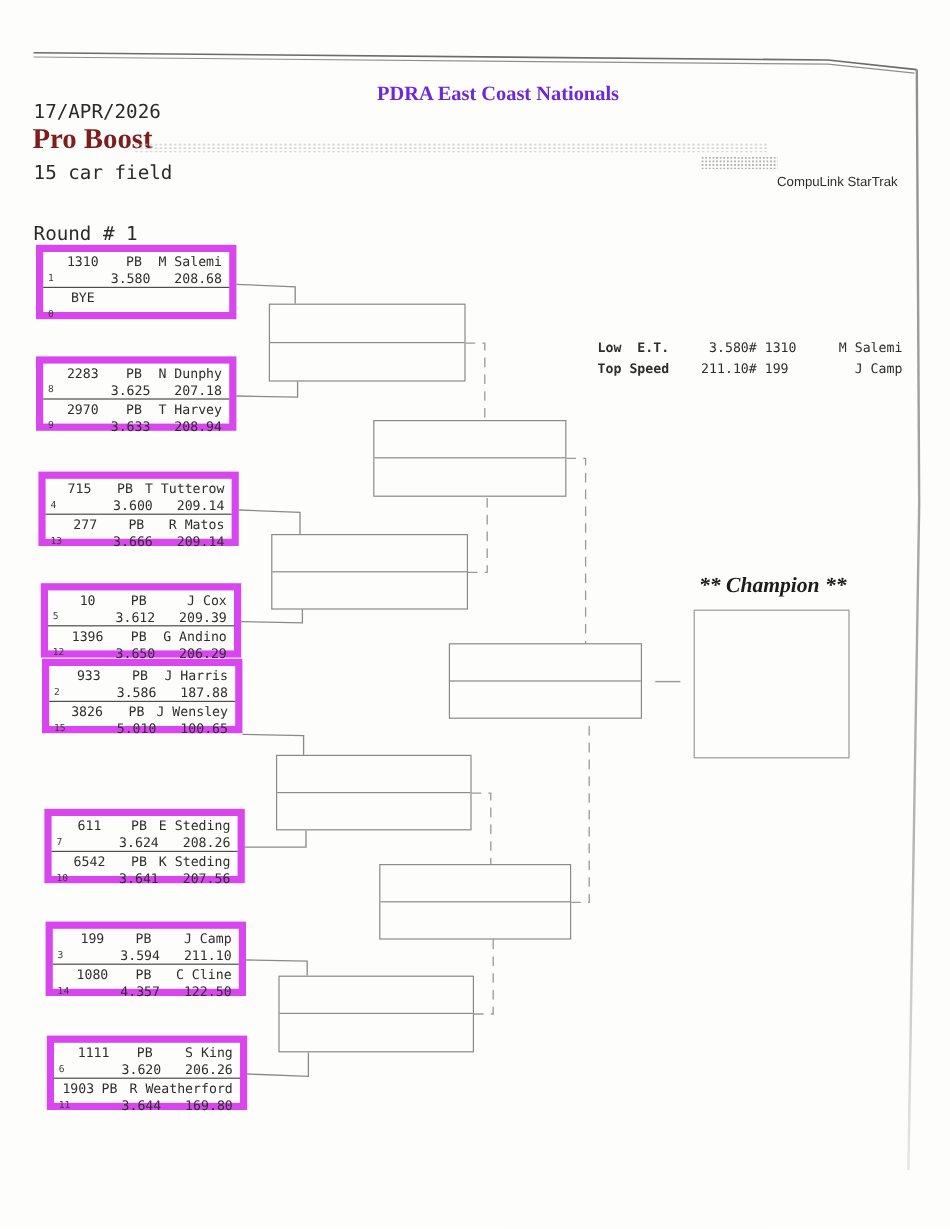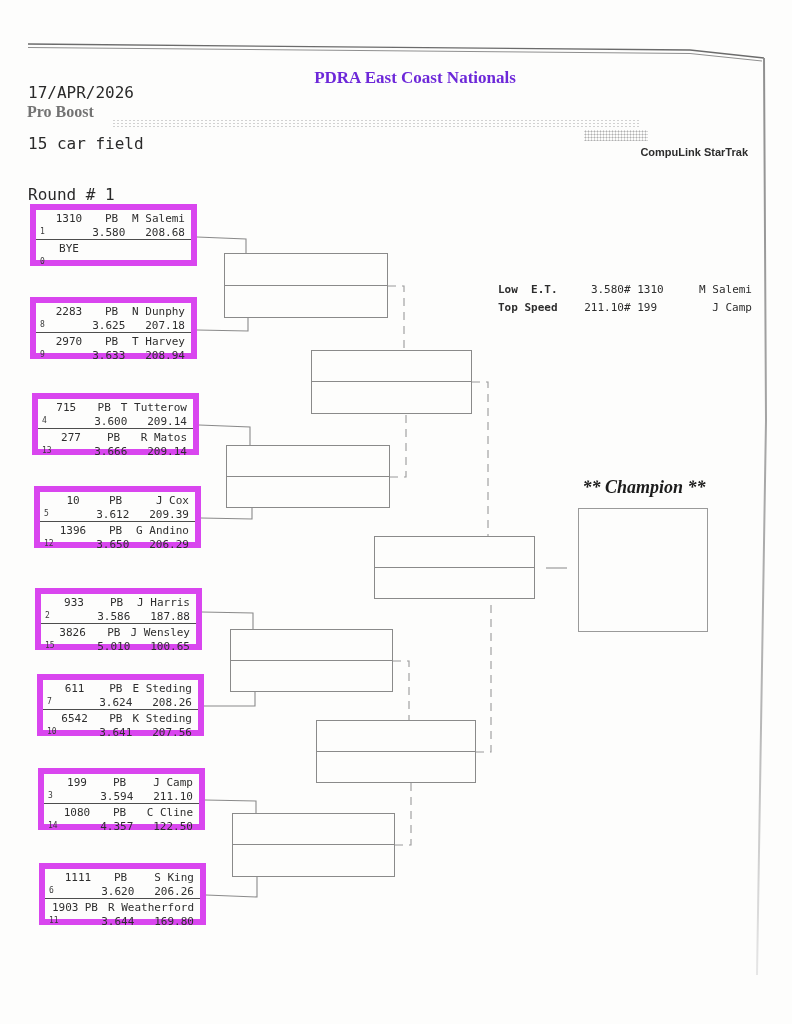--- a/index.html
+++ b/index.html
@@ -5,27 +5,27 @@
   html,body{margin:0;padding:0;background:#ffffff;}
   .page{position:relative;width:792px;height:1024px;background:#fdfdfc;overflow:hidden;
         font-family:"DejaVu Sans Mono", monospace;color:#333;}
   svg.overlay{position:absolute;left:0;top:0;width:792px;height:1024px;pointer-events:none;}
 
   
   .meta{position:absolute;left:28px;top:50px;font-size:16px;line-height:17px;color:#2a2a2a;white-space:pre;}
   .title{position:absolute;left:240px;top:68px;width:350px;text-align:center;
          font-family:"Liberation Serif", serif;font-weight:bold;font-size:17px;color:#6d28d9;}
   .classname{position:absolute;left:27px;top:103px;
-         font-family:"Liberation Serif", serif;font-weight:bold;font-size:16px;color:#737373;}
+         font-family:"Liberation Serif", serif;font-weight:bold;font-size:24px;color:#7f1d1d;}
   .speckle{position:absolute;left:112px;top:119px;width:528px;height:8px;opacity:.75;
          background-image:radial-gradient(circle,#c2c2c2 0.8px,transparent 1px);background-size:4px 3px;}
   .speckle2{position:absolute;left:584px;top:130px;width:64px;height:11px;opacity:.8;
          background-image:radial-gradient(circle,#9d9d9d 0.9px,transparent 1.1px);background-size:3px 3px;}
   .timing{position:absolute;left:600px;top:146px;width:148px;text-align:right;
-         font-family:"Liberation Sans", sans-serif;font-weight:bold;font-size:11px;color:#2d2d2d;}
+         font-family:"Liberation Sans", sans-serif;font-weight:normal;font-size:11px;color:#2d2d2d;}
 
   
   .stats{position:absolute;left:498px;top:283px;width:254px;font-size:11px;color:#2d2d2d;}
   .stats .row{display:flex;margin-bottom:5px;}
   .stats .s-label{width:76px;font-weight:bold;white-space:pre;}
   .stats .s-val{width:50px;text-align:right;}
   .stats .s-car{width:62px;white-space:pre;}
   .stats .s-drv{flex:1;text-align:right;white-space:pre;}
 
   
@@ -221,21 +221,21 @@
           <span class="drv">G Andino</span>
         </div>
       <div class="l2">
           <span class="et">3.650</span>
           <span class="spd">206.29</span>
         </div>
       <span class="seed">12</span>
     </div>
   </div>
 
-  <div class="pair" style="left:35px;top:588px">
+  <div class="pair" style="left:35px;top:549px">
     <div class="entry e-top">
       <div class="l1">
           <span class="car">933</span>
           <span class="cls">PB</span>
           <span class="drv">J Harris</span>
         </div>
       <div class="l2">
           <span class="et">3.586</span>
           <span class="spd">187.88</span>
         </div>

